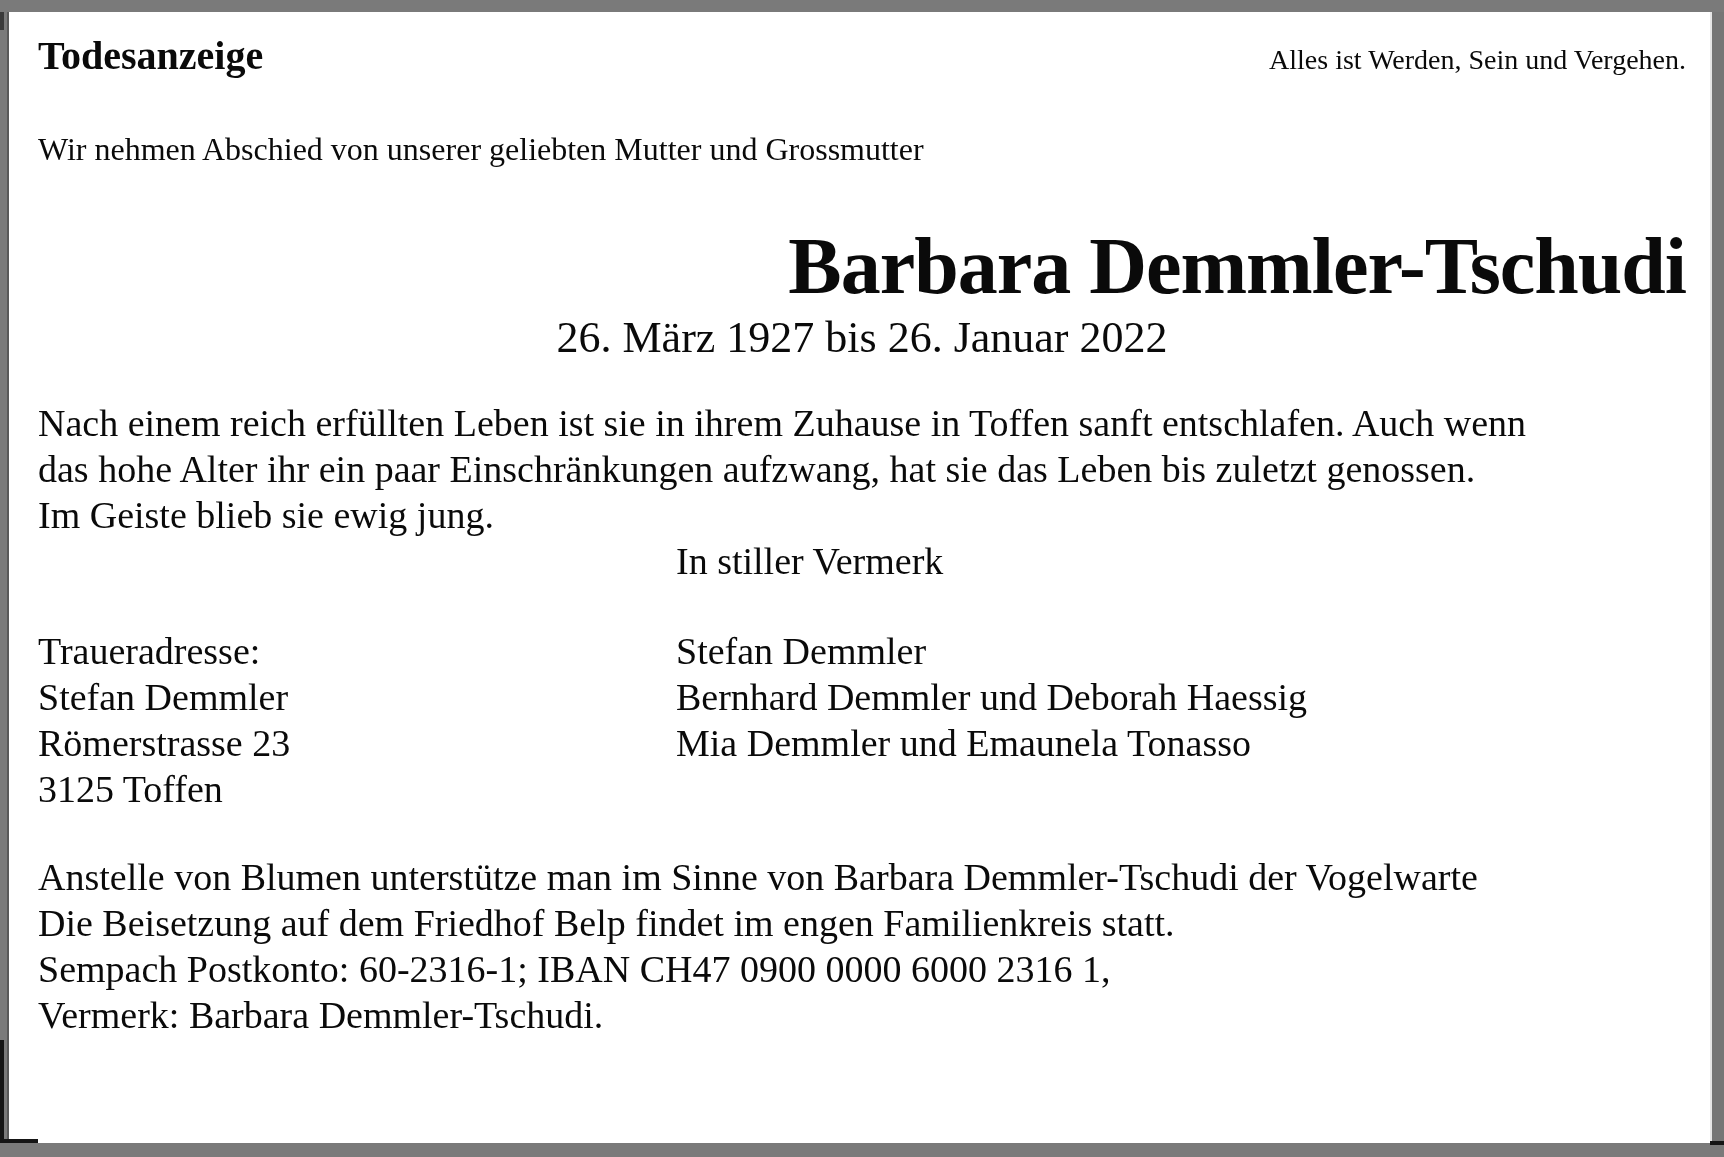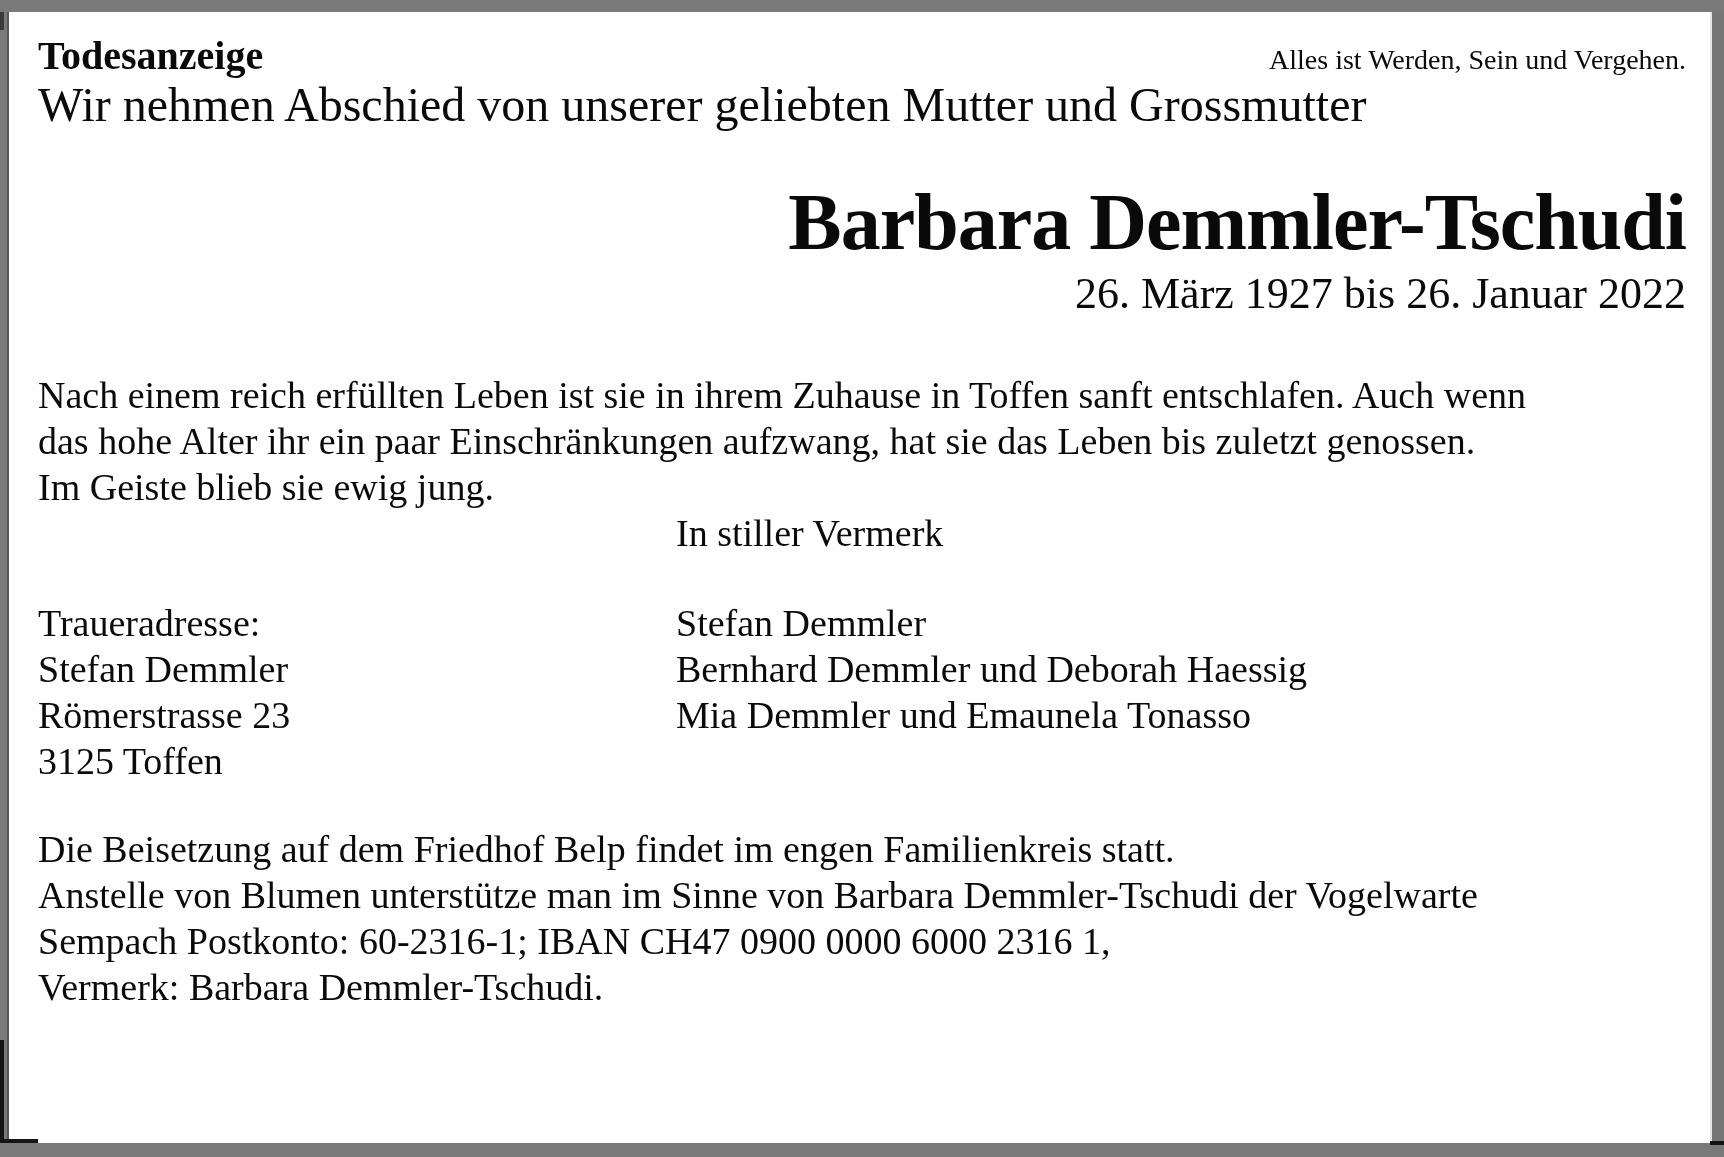--- a/index.html
+++ b/index.html
@@ -35,37 +35,37 @@
 
   .header-row {
     margin-top: 18px;
     height: 52px; line-height: 52px;
     display: flex; justify-content: space-between; align-items: baseline;
     white-space: nowrap;
   }
   .notice-type { font-size: 40px; font-weight: bold; }
   .epigraph    { font-size: 28px; }
 
-  .intro { font-size: 48px; line-height: 46px; white-space: nowrap; }
+  .intro { margin-top: 44px; font-size: 32px; line-height: 46px; white-space: nowrap; }
 
   .name-title {
     margin-top: 48px;
     font-size: 80px; font-weight: bold;
     line-height: 92px;
     text-align: right;
     letter-spacing: -1px;
     white-space: nowrap;
   }
   .life-dates {
     font-size: 44px; line-height: 52px;
-    text-align: right;
+    text-align: center;
     white-space: nowrap;
   }
 
-  .obituary { margin-top: 52px; }
+  .obituary { margin-top: 36px; }
   .line { font-size: 38px; line-height: 46px; white-space: nowrap; }
 
   .mourning-lead { margin-left: 638px; font-size: 38px; line-height: 46px; white-space: nowrap; }
 
   .address-block { margin-top: 44px; }
   .addr-row { display: flex; font-size: 38px; line-height: 46px; white-space: nowrap; }
   .addr-left  { width: 638px; flex: 0 0 638px; }
   .addr-right { flex: 1; }
 
   .funeral-block { margin-top: 42px; }
@@ -111,22 +111,22 @@
       <div class="addr-left">Römerstrasse 23</div>
       <div class="addr-right">Mia Demmler und Emaunela Tonasso</div>
     </div>
     <div class="addr-row">
       <div class="addr-left">3125 Toffen</div>
       <div class="addr-right"></div>
     </div>
   </div>
 
   <div class="funeral-block">
+    <div class="line">Anstelle von Blumen unterstütze man im Sinne von Barbara Demmler-Tschudi der Vogelwarte</div>
     <div class="line">Die Beisetzung auf dem Friedhof Belp findet im engen Familienkreis statt.</div>
-    <div class="line">Anstelle von Blumen unterstütze man im Sinne von Barbara Demmler-Tschudi der Vogelwarte</div>
     <div class="line">Sempach Postkonto: 60-2316-1; IBAN CH47 0900 0000 6000 2316 1,</div>
     <div class="line">Vermerk: Barbara Demmler-Tschudi.</div>
   </div>
 
 </div>
 
 <div class="shadow-tl"></div>
 <div class="shadow-bl-v"></div>
 <div class="shadow-b-h"></div>
 <div class="shadow-br"></div>

